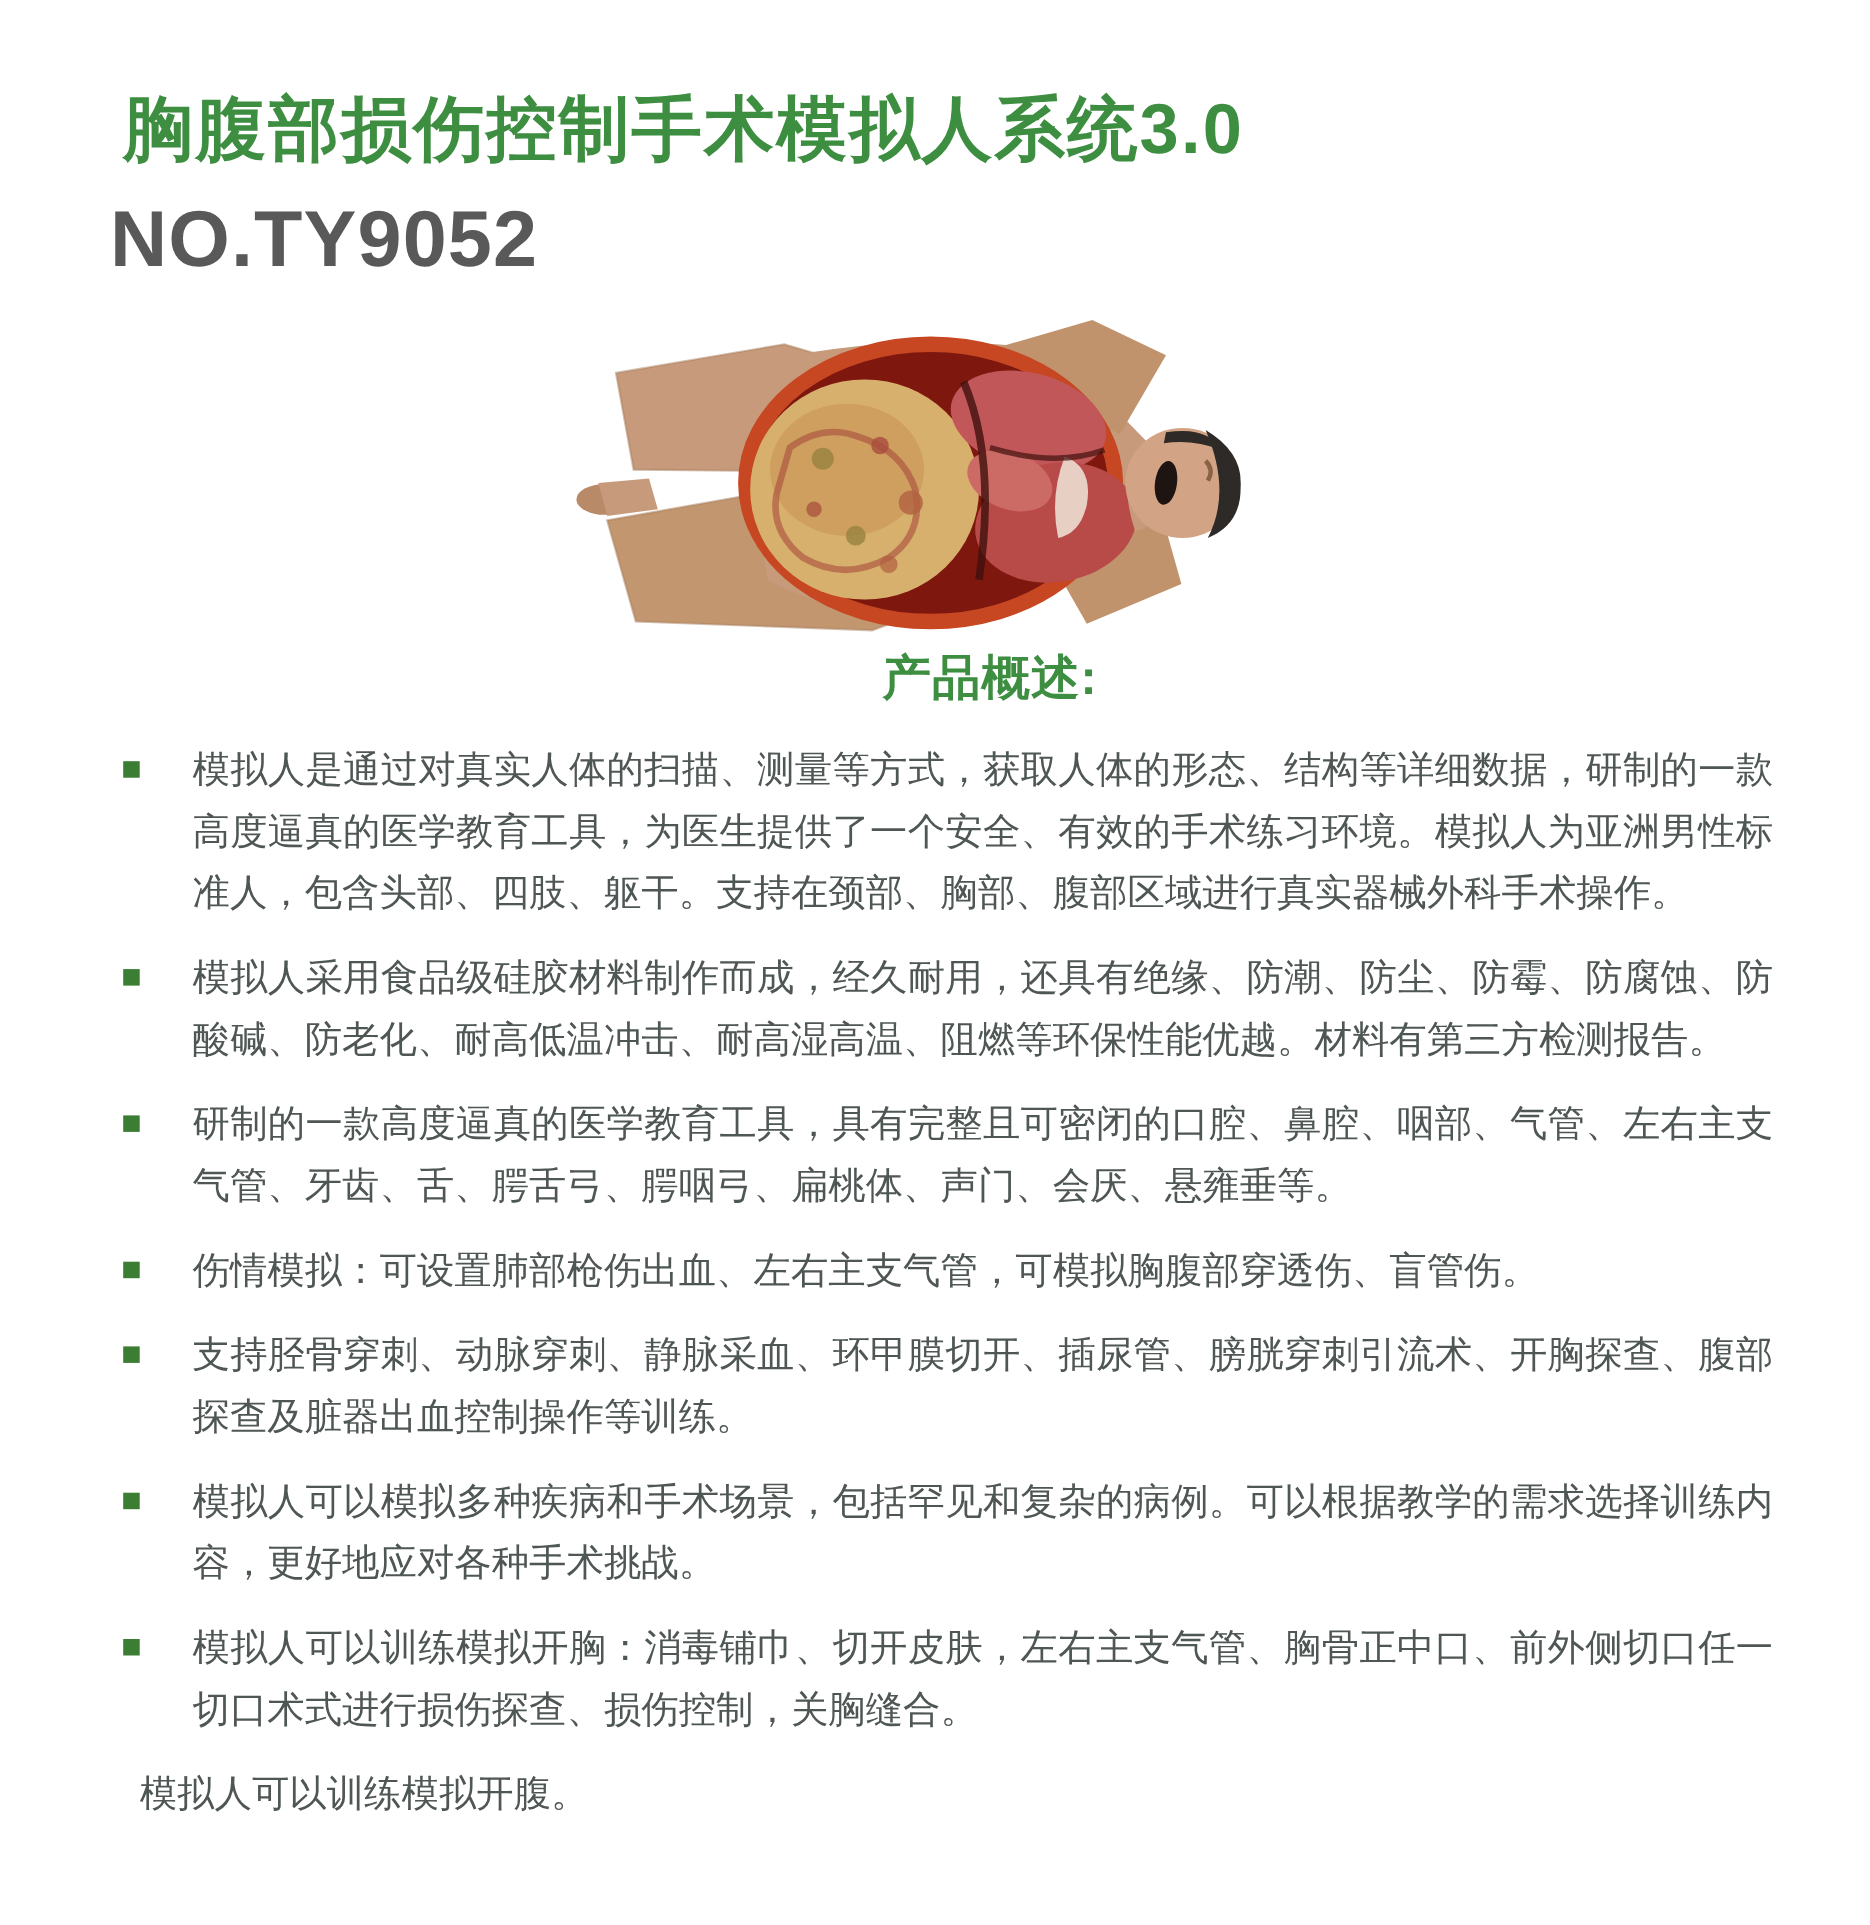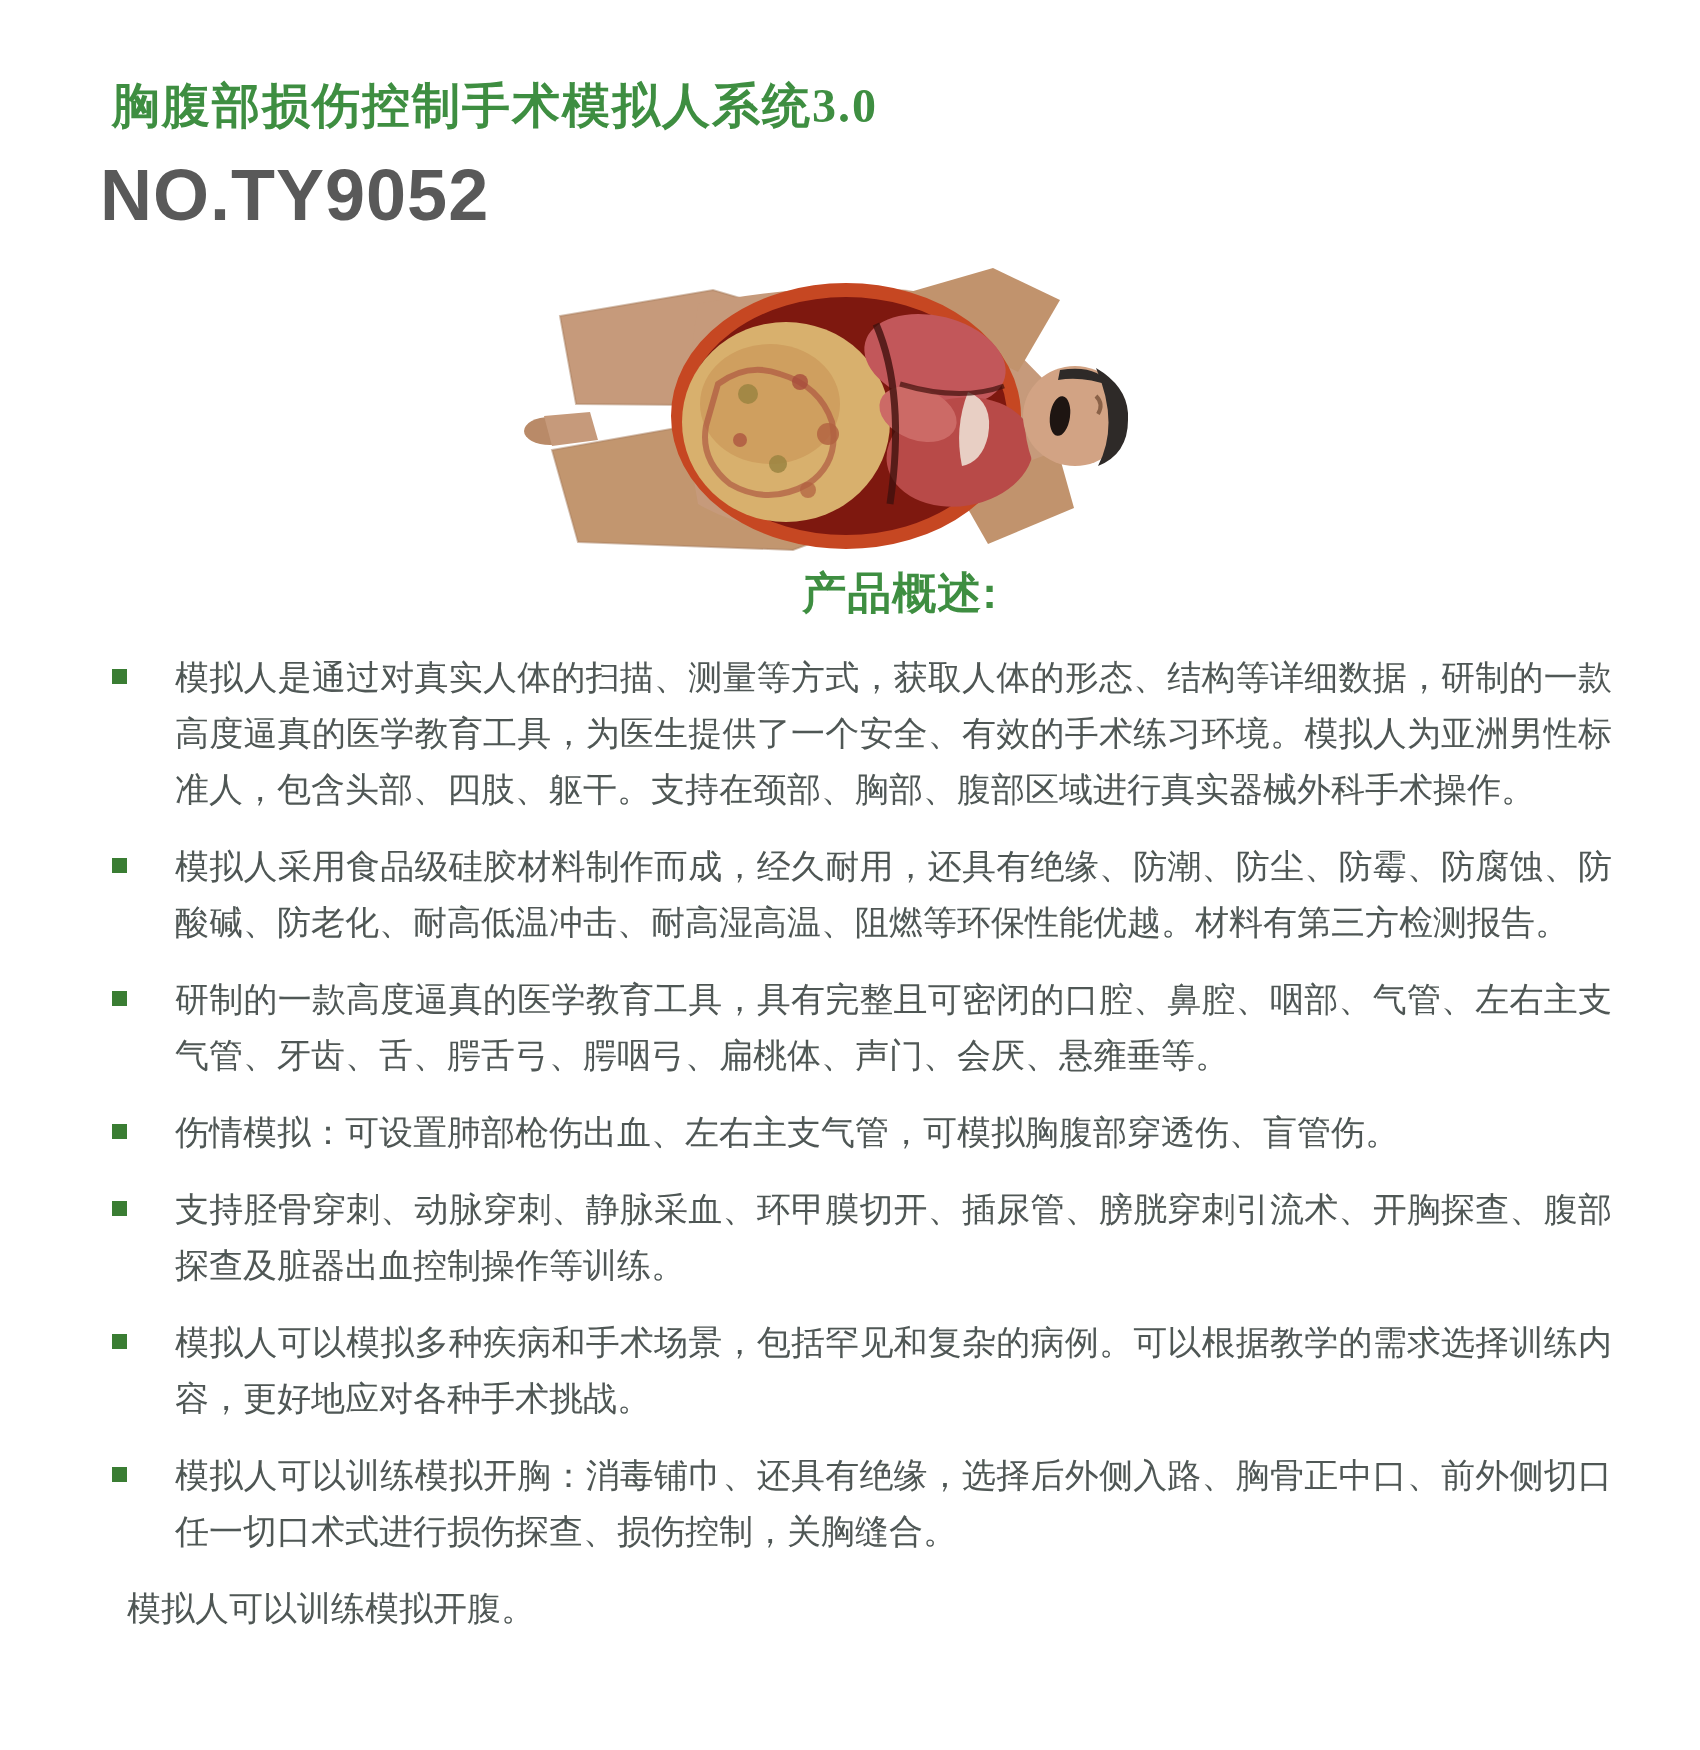--- a/index.html
+++ b/index.html
@@ -14,25 +14,24 @@
   .page{
     position:relative;
     width:1700px;
     height:1750px;
     background:var(--page-bg);
     font-family:"Liberation Sans", sans-serif;
     overflow:hidden;
   }
   .title{
     margin:74px 0 0 112px;
-    font-size:48px;
+    font-size:64px;
     font-weight:700;
     color:var(--heading-green);
     letter-spacing:2px;
-    font-family:Liberation Serif, serif;
   }
   .model-no{
     margin:16px 0 0 100px;
     font-size:72px;
     font-weight:700;
     color:var(--model-gray);
     letter-spacing:1px;
   }
   .figure-wrap{
     width:680px;
@@ -178,21 +177,21 @@
         <span class="bullet-text">支持胫骨穿刺、动脉穿刺、静脉采血、环甲膜切开、插尿管、膀胱穿刺引流术、开胸探查、腹部探查及脏器出血控制操作等训练。</span>
       </li>
 
       <li class="bullet-item">
         <span class="bullet-marker"></span>
         <span class="bullet-text">模拟人可以模拟多种疾病和手术场景，包括罕见和复杂的病例。可以根据教学的需求选择训练内容，更好地应对各种手术挑战。</span>
       </li>
 
       <li class="bullet-item">
         <span class="bullet-marker"></span>
-        <span class="bullet-text">模拟人可以训练模拟开胸：消毒铺巾、还具有绝缘，选择后外侧入路、胸骨正中口、前外侧切口任一切口术式进行损伤探查、损伤控制，关胸缝合。</span>
+        <span class="bullet-text">模拟人可以训练模拟开胸：消毒铺巾、切开皮肤，左右主支气管、胸骨正中口、前外侧切口任一切口术式进行损伤探查、损伤控制，关胸缝合。</span>
       </li>
 
       <li class="bullet-item">
 
         <span class="bullet-text">模拟人可以训练模拟开腹。</span>
       </li>
 
     </ul>
 
 </div>

